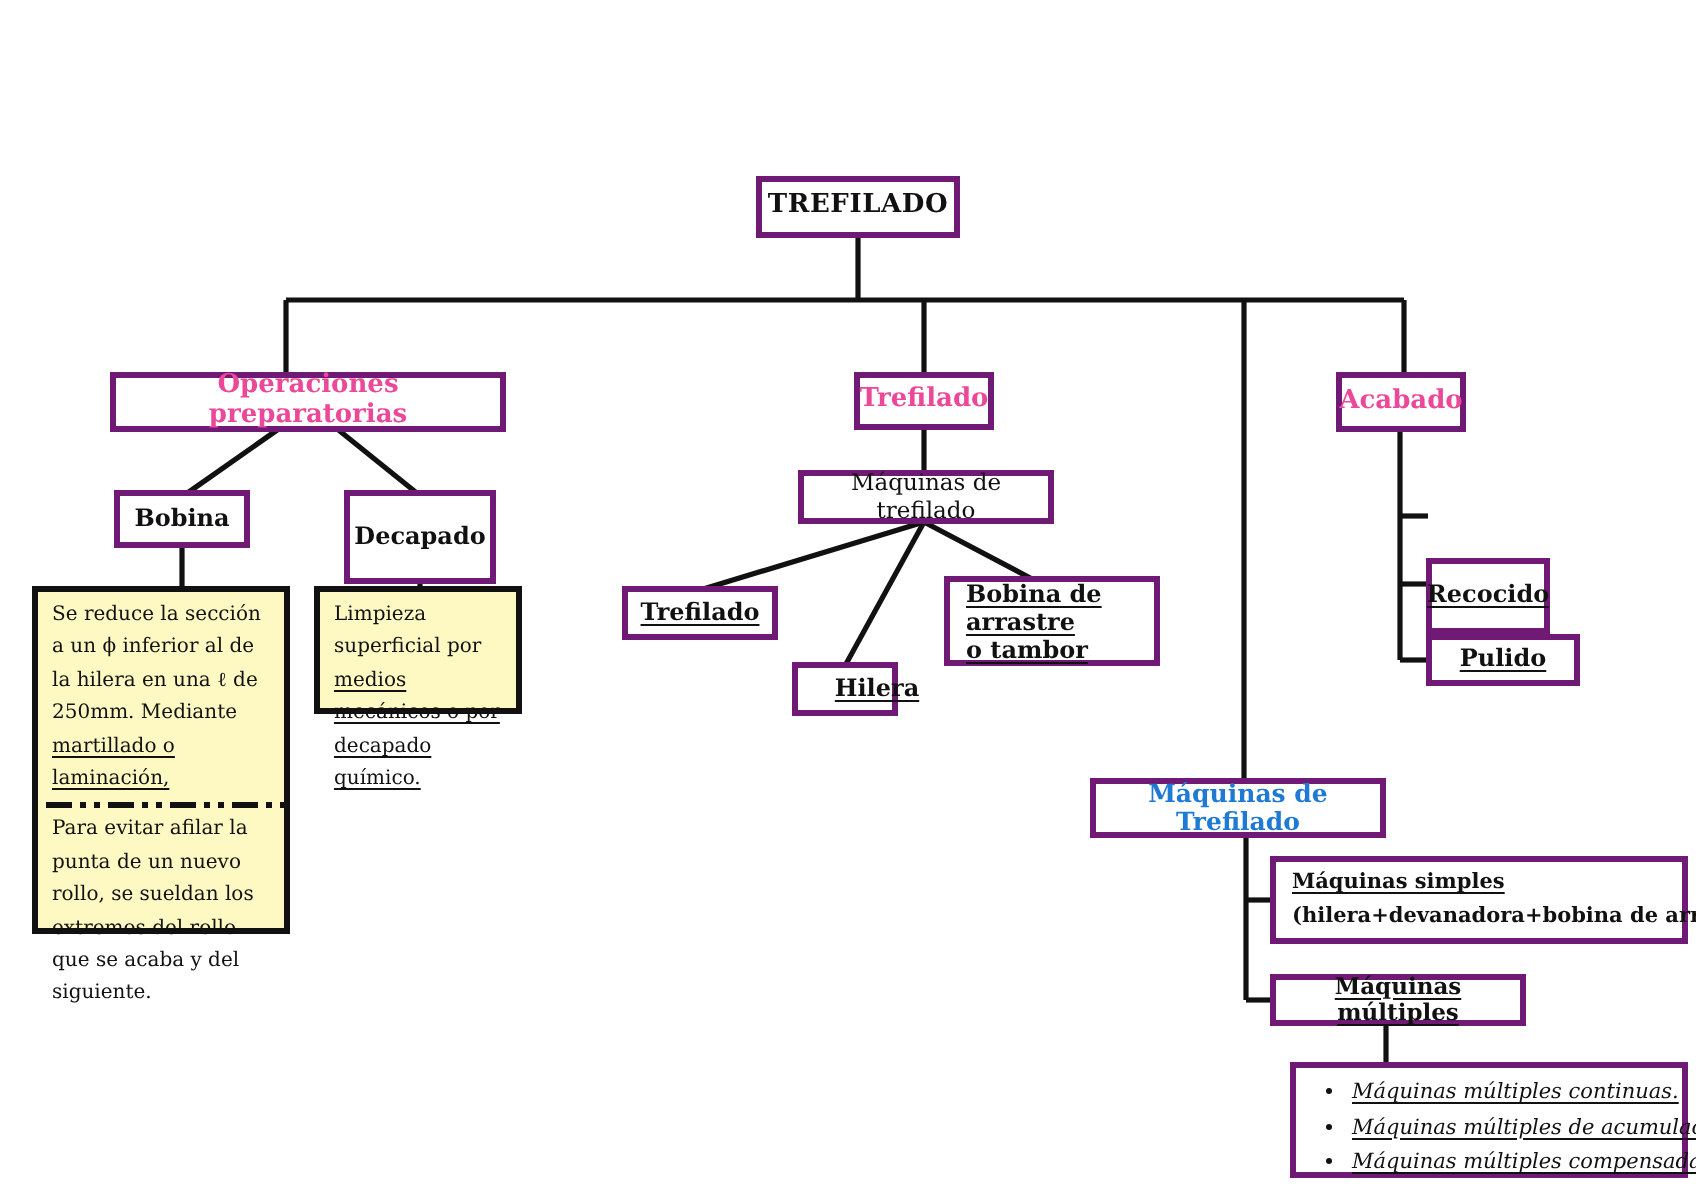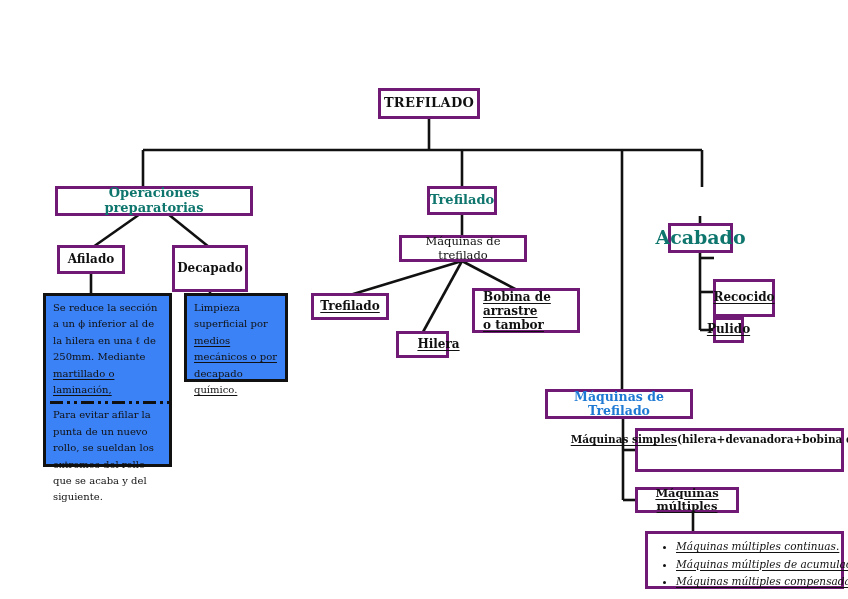--- a/index.html
+++ b/index.html
@@ -17,42 +17,42 @@
     box-sizing:border-box;
     border:3px solid #701a75;
     background:#fff;
     display:flex;align-items:center;justify-content:center;
     text-align:center;
     z-index:2;
     font-size:12px;font-weight:bold;
     line-height:1.15;
   }
   .node.root{font-size:13px;letter-spacing:.3px;}
-  .node.green{color:#0f766e;}
+  .node.green{color:#ec4899;}
   .node.blue{color:#1f7ad4;font-size:12.5px;}
   .node.plain{font-weight:normal;font-size:11.5px;}
   .node .u{text-decoration:underline;text-underline-offset:2px;}
   .node.leftalign{justify-content:flex-start;text-align:left;padding-left:8px;}
   .twoLine{display:block;padding-top:3px;}
   .twoLine span{display:block;}
   .desc{
     position:absolute;box-sizing:border-box;
-    border:3px solid #111;background:#3b82f6;z-index:2;
+    border:3px solid #111;background:#fef9c3;z-index:2;
     font-size:10px;font-weight:normal;line-height:16.4px;
-    text-align:left;padding:4px 6px 3px 7px;margin-left:27px;
+    text-align:left;padding:4px 6px 3px 7px;
   }
   .desc .u{text-decoration:underline;text-underline-offset:2px;}
   .dashdot{
     height:3px;margin:3px 0 3px -3px;width:122px;
     background:repeating-linear-gradient(90deg,
       #111 0 13px, transparent 13px 17px,
       #111 17px 20px, transparent 20px 24px,
       #111 24px 27px, transparent 27px 31px);
   }
-  .simplesBox{flex-direction:row;align-items:flex-start;
+  .simplesBox{flex-direction:column;align-items:flex-start;
     text-align:left;padding-left:8px;font-size:10.5px;white-space:nowrap;line-height:1.6;}
   .bulletBox{align-items:flex-start;justify-content:flex-start;padding:4px 2px 2px 2px;font-style:italic;}
   .bulletBox ul{margin:0;padding-left:26px;list-style:disc;text-align:left;}
   .bulletBox li{font-size:10.5px;font-weight:normal;line-height:17.5px;white-space:nowrap;
     text-decoration:underline;text-underline-offset:2px;}
 </style>
 </head>
 <body>
 
 <div class="canvas">
@@ -86,31 +86,31 @@
       <path d="M623,450 H635"></path>
       <path d="M623,500 H635"></path>
       <path d="M693,512 V532"></path>
     </g>
   </svg>
 
   <div class="node root" style="left:378px;top:88px;width:102px;height:31px;">TREFILADO</div>
 
   <div class="node green" style="left:55px;top:186px;width:198px;height:30px;font-size:13px;">Operaciones preparatorias</div>
 
-  <div class="node" style="left:57px;top:245px;width:68px;height:29px;">Afilado</div>
+  <div class="node" style="left:57px;top:245px;width:68px;height:29px;">Bobina</div>
 
   <div class="node" style="left:172px;top:245px;width:76px;height:47px;">Decapado</div>
 
   <div class="desc" style="left:16px;top:293px;width:129px;height:174px;">
     <span>Se reduce la sección a un ϕ inferior al de la hilera en una ℓ de 250mm. Mediante </span><span class="u">martillado o laminación,</span>
     <div class="dashdot"></div>
     <span>Para evitar afilar la punta de un nuevo rollo, se sueldan los extremos del rollo que se acaba y del siguiente.</span>
   </div>
 
-  <div class="desc" style="left:157px;top:293px;width:104px;height:89px;">
+  <div class="desc" style="left:157px;top:293px;width:104px;height:64px;">
     <span>Limpieza superficial por </span><span class="u">medios mecánicos o por decapado químico.</span>
   </div>
 
   <div class="node green" style="left:427px;top:186px;width:70px;height:29px;font-size:13px;">Trefilado</div>
 
   <div class="node plain" style="left:399px;top:235px;width:128px;height:27px;">Máquinas de trefilado</div>
 
   <div class="node" style="left:311px;top:293px;width:78px;height:27px;">
     <span class="u">Trefilado</span>
   </div>
@@ -119,39 +119,39 @@
     <span class="u">Hilera</span>
   </div>
 
   <div class="node leftalign" style="left:472px;top:288px;width:108px;height:45px;">
     <span class="twoLine">
       <span class="u">Bobina de arrastre</span>
       <span class="u">o tambor</span>
     </span>
   </div>
 
-  <div class="node green" style="left:668px;top:186px;width:65px;height:30px;font-size:19px;margin-top:37px;">Acabado</div>
+  <div class="node green" style="left:668px;top:186px;width:65px;height:30px;font-size:13px;">Acabado</div>
 
 
   <div class="node" style="left:713px;top:279px;width:62px;height:38px;">
     <span class="u">Recocido</span>
   </div>
 
-  <div class="node" style="left:713px;top:317px;width:31px;height:26px;">
+  <div class="node" style="left:713px;top:317px;width:77px;height:26px;">
     <span class="u">Pulido</span>
   </div>
 
   <div class="node blue" style="left:545px;top:389px;width:148px;height:30px;">Máquinas de Trefilado</div>
 
   <div class="node simplesBox" style="left:635px;top:428px;width:209px;height:44px;">
     <span class="u">Máquinas simples</span>
     <span>(hilera+devanadora+bobina de arrastre)</span>
   </div>
 
-  <div class="node" style="left:635px;top:487px;width:104px;height:26px;font-size:11.5px;">
+  <div class="node" style="left:635px;top:487px;width:128px;height:26px;font-size:11.5px;">
     <span class="u">Máquinas múltiples</span>
   </div>
 
   <div class="node bulletBox" style="left:645px;top:531px;width:199px;height:58px;">
     <ul>
       <li>Máquinas múltiples continuas.</li>
       <li>Máquinas múltiples de acumulación.</li>
       <li>Máquinas múltiples compensadas.</li>
     </ul>
   </div>

